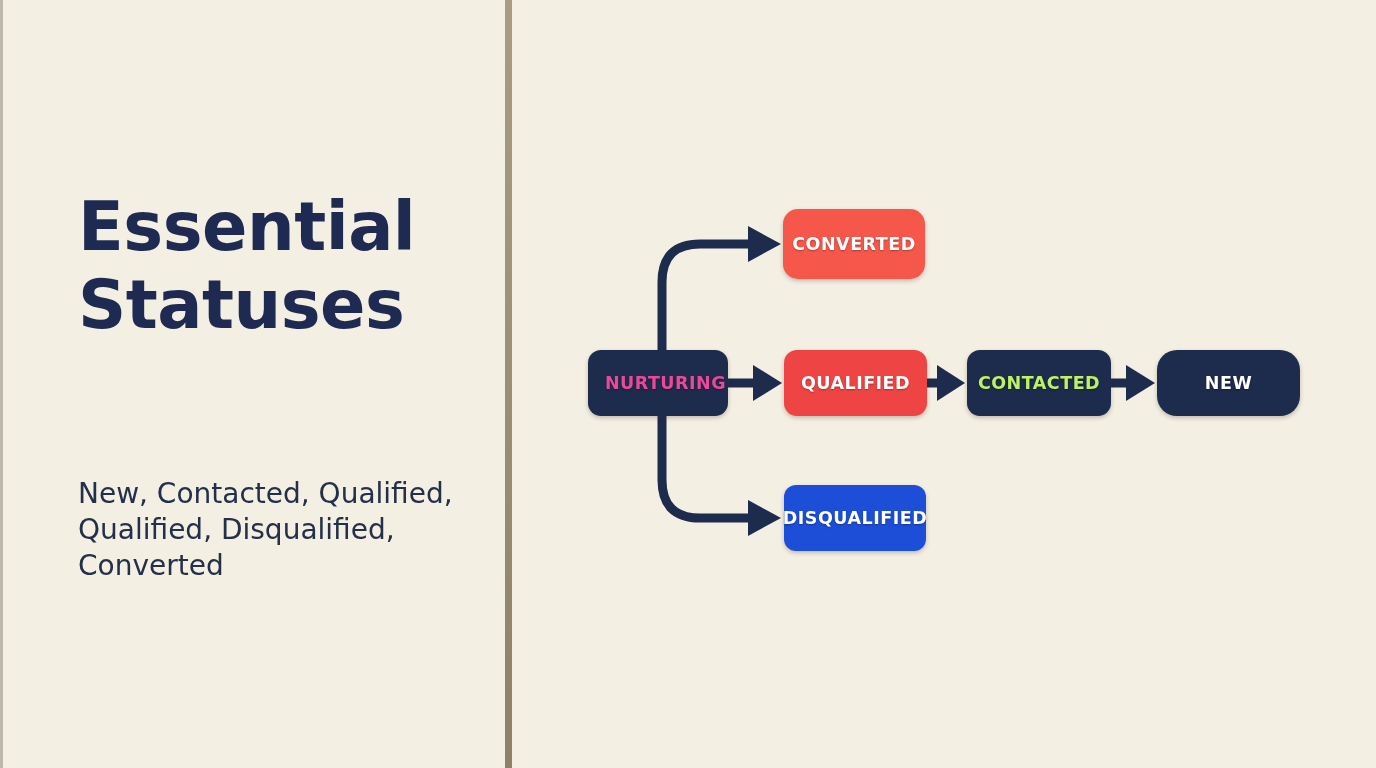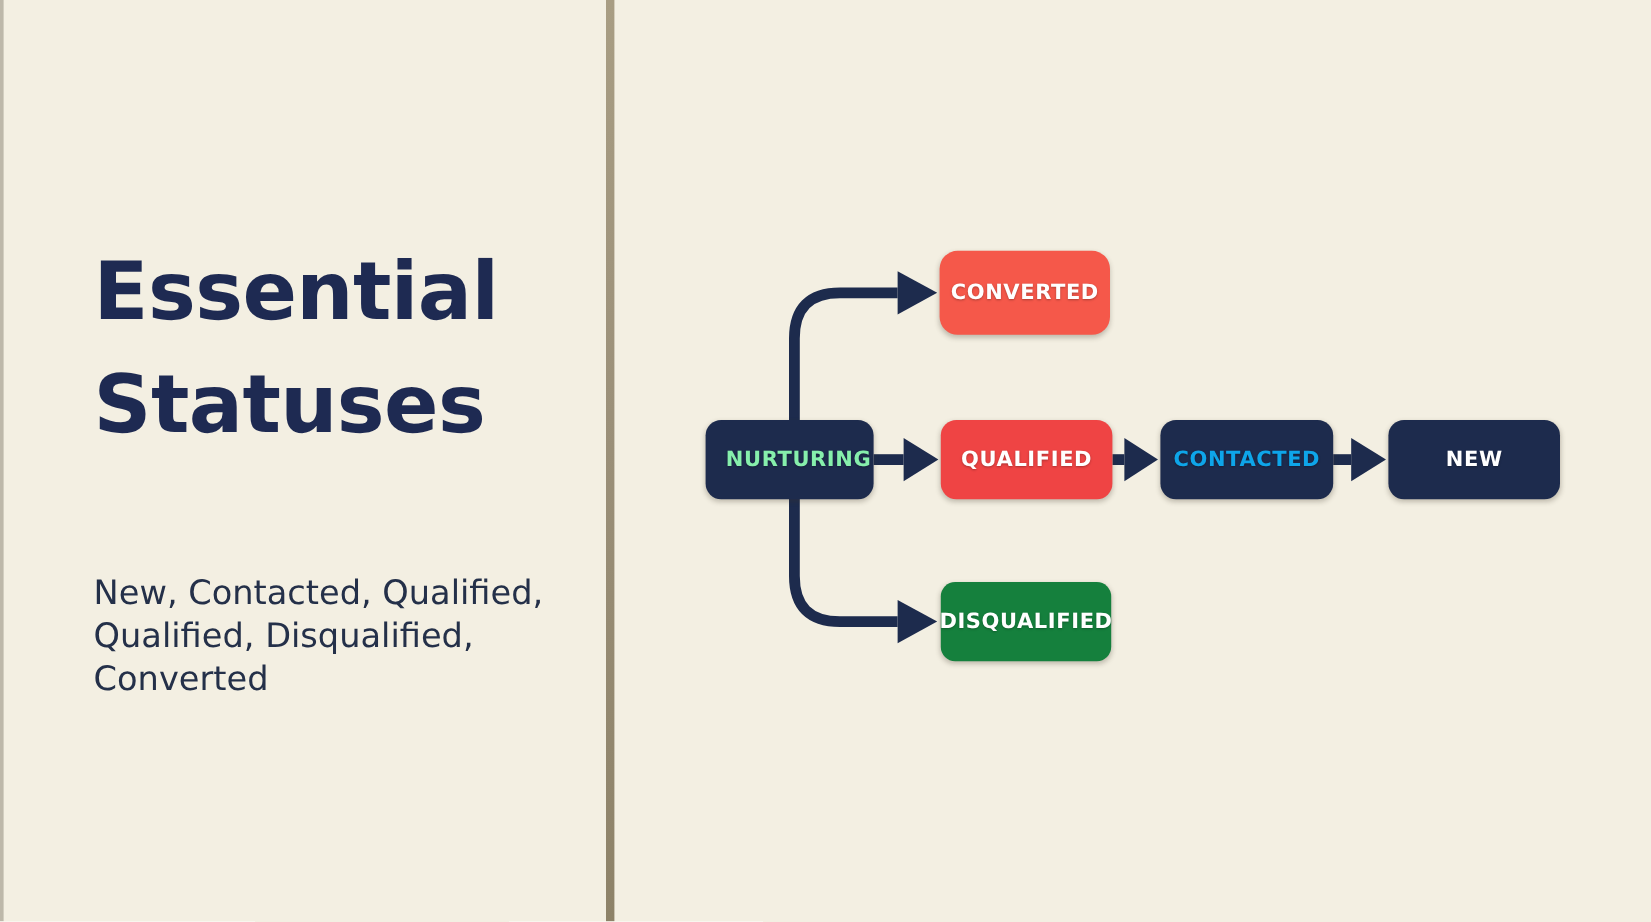--- a/index.html
+++ b/index.html
@@ -33,21 +33,21 @@
     position:absolute;left:505px;top:0;width:7px;height:768px;
     background:linear-gradient(180deg,#a89d83 0%,var(--divider) 45%,#8d8268 100%);
   }
 
   
   .title{
     position:absolute;left:78px;top:188px;
     font-size:67px;font-weight:bold;line-height:78px;
     letter-spacing:-.5px;color:var(--title);
   }
-  .title span{display:block;margin-top:16px;}
+  .title span{display:block;}
 
   .subtitle{
     position:absolute;left:78px;top:476px;
     font-size:28px;font-weight:normal;line-height:36px;
     color:var(--subtitle);
   }
   .subtitle span{display:block;}
 
   
   .node{
@@ -56,21 +56,21 @@
     border-radius:13px;
     font-size:17.5px;font-weight:bold;letter-spacing:.5px;
     color:#fff;
     text-shadow:0 1px 2px rgba(0,0,0,.3);
     box-shadow:0 2px 4px rgba(60,55,40,.28);
   }
   #node-nurturing   {left:588px; top:350px; width:140px; height:66px;}
   #node-converted   {left:783px; top:209px; width:142px; height:70px; border-radius:15px;}
   #node-qualified   {left:784px; top:350px; width:143px; height:66px;}
   #node-contacted   {left:967px; top:350px; width:144px; height:66px;}
-  #node-new         {left:1157px;top:350px; width:143px; height:66px;}
+  #node-new         {left:1157px;top:350px; width:143px; height:66px;border-radius:20px;}
   #node-disqualified{left:784px; top:485px; width:142px; height:66px; border-radius:12px;}
 
   svg.edges{
     position:absolute;left:0;top:0;width:1376px;height:768px;
     pointer-events:none;
   }
   svg.edges path{
     fill:none;stroke:var(--arrow);stroke-width:9;
   }
   svg.edges polygon{fill:var(--arrow);}
@@ -116,20 +116,20 @@
       <path d="M 927 383 L 937 383"></path>
       <polygon points="937,365 937,401 965,383"></polygon>
     </g>
 
     <g>
       <path d="M 1111 383 L 1126 383"></path>
       <polygon points="1126,365 1126,401 1155,383"></polygon>
     </g>
   </svg>
 
-  <div class="node" id="node-nurturing" style="background: rgb(29, 43, 77); color: #86efac; padding-left: 15px;">NURTURING</div>
+  <div class="node" id="node-nurturing" style="background: rgb(29, 43, 77); color: #ec4899; padding-left: 15px;">NURTURING</div>
   <div class="node" id="node-converted" style="background: rgb(245, 88, 74); color: rgb(255, 255, 255);">CONVERTED</div>
   <div class="node" id="node-qualified" style="background: #ef4444; color: rgb(255, 255, 255);">QUALIFIED</div>
-  <div class="node" id="node-contacted" style="background: rgb(29, 43, 77); color: #0ea5e9;">CONTACTED</div>
+  <div class="node" id="node-contacted" style="background: rgb(29, 43, 77); color: #bef264;">CONTACTED</div>
   <div class="node" id="node-new" style="background: rgb(29, 43, 77); color: rgb(255, 255, 255);">NEW</div>
-  <div class="node" id="node-disqualified" style="background: #15803d; color: rgb(255, 255, 255);">DISQUALIFIED</div>
+  <div class="node" id="node-disqualified" style="background: #1d4ed8; color: rgb(255, 255, 255);">DISQUALIFIED</div>
 
 </div>
 
 </body></html>

